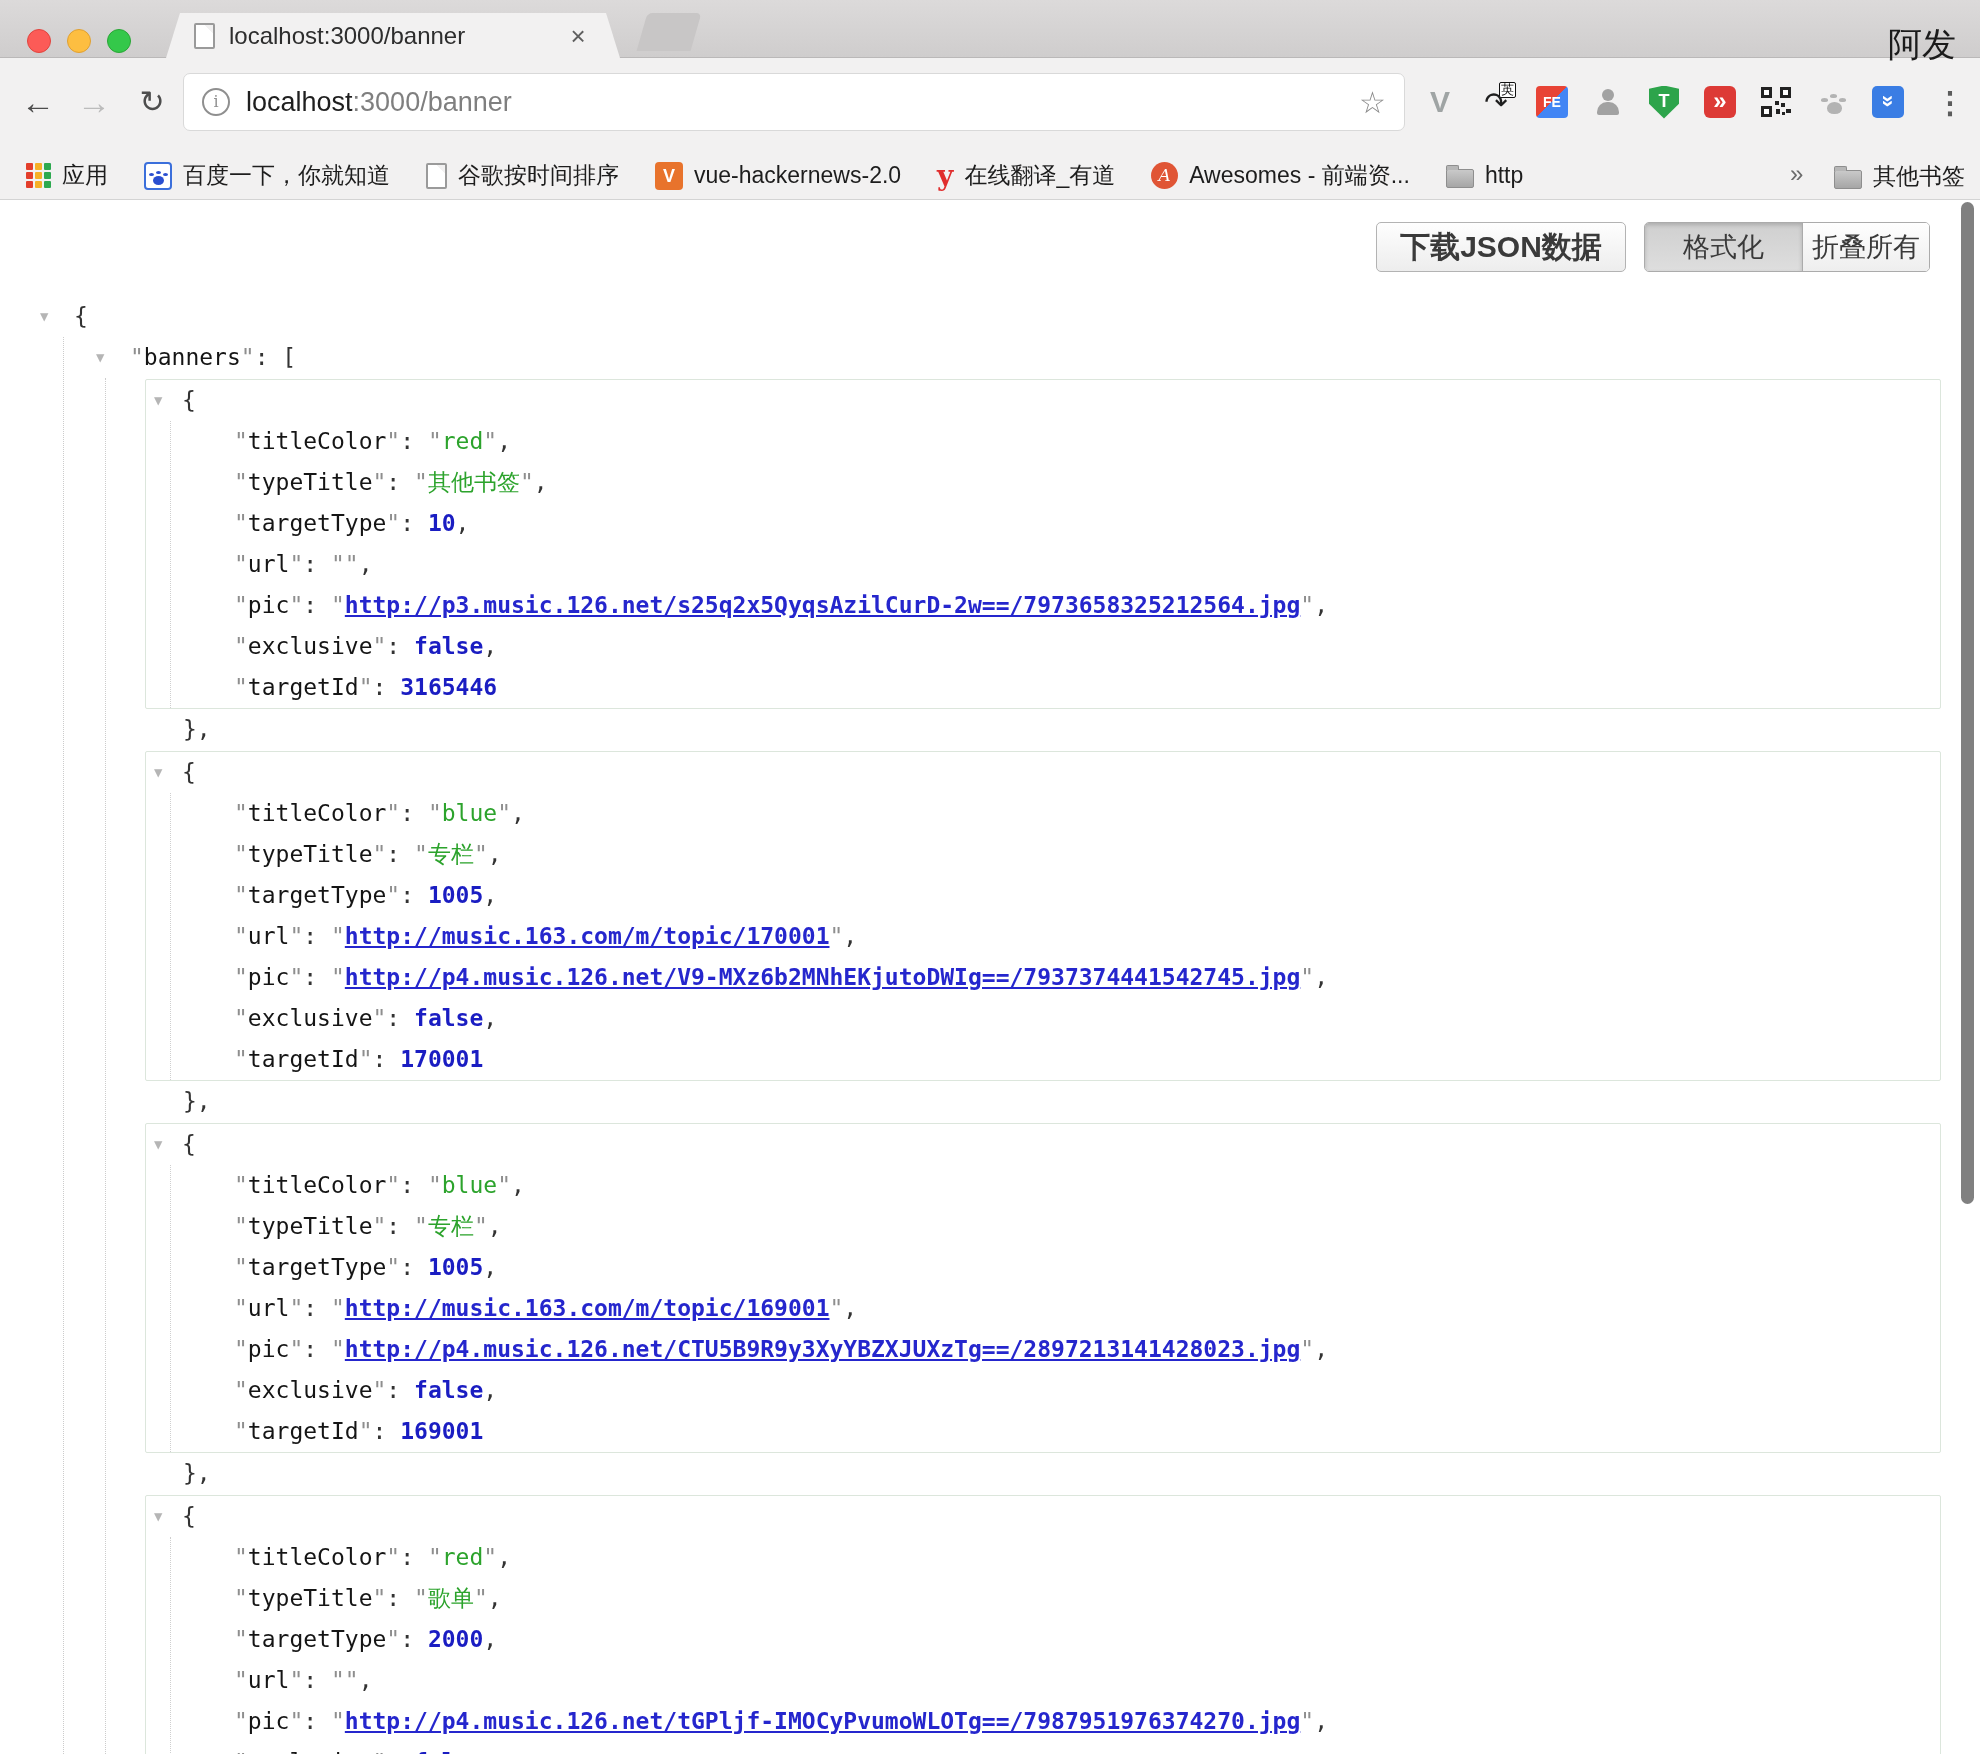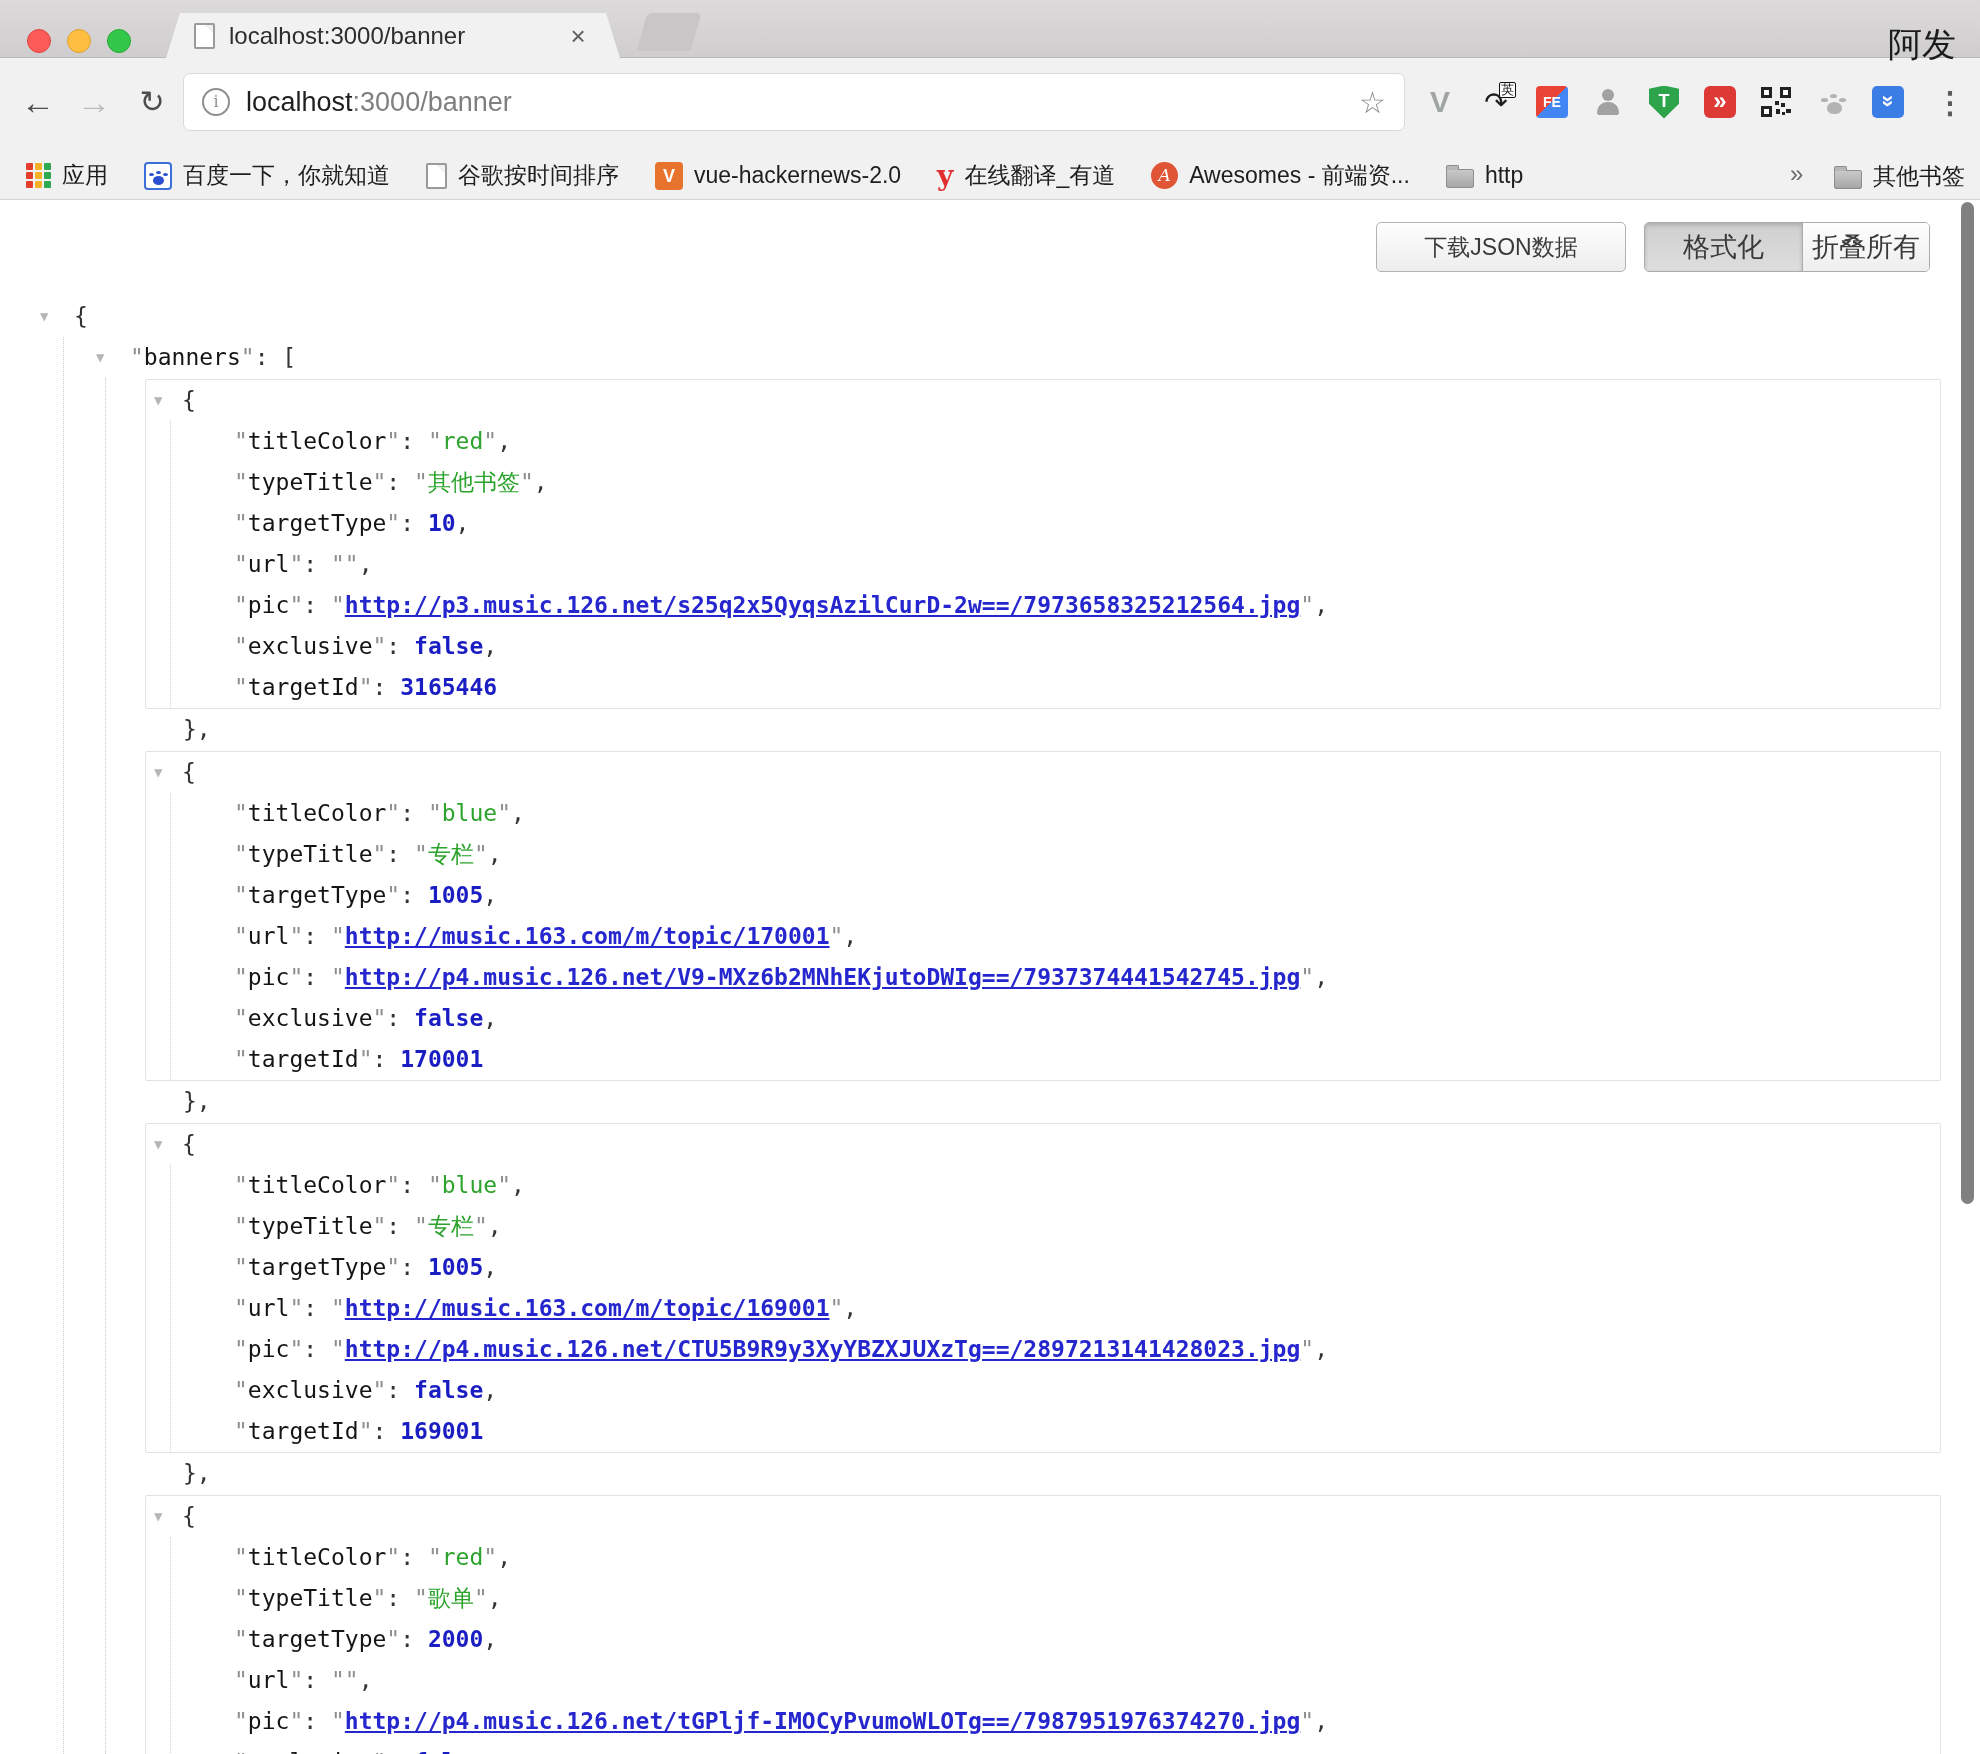--- a/index.html
+++ b/index.html
@@ -94,21 +94,21 @@
     font-style:italic;font-size:17px;text-align:center;line-height:27px;}
   .aicon::after{content:"A";}
   .folder-glyph{width:26px;height:17px;background:linear-gradient(#c9c9c9,#a6a6a6);border:1px solid #8e8e8e;border-radius:2px;position:relative;margin-top:5px;}
   .folder-glyph::before{content:"";position:absolute;top:-5px;left:-1px;width:11px;height:4px;background:#b7b7b7;border:1px solid #8e8e8e;border-bottom:none;border-radius:2px 2px 0 0;}
   .bm-overflow{position:absolute;left:1790px;top:8px;color:#6b6b6b;font-size:24px;}
   .bm-other{position:absolute;left:1834px;top:9px;}
 
   
   .content{position:absolute;top:200px;left:0;width:1980px;bottom:0;background:#fff;}
   .btn{position:absolute;top:22px;height:50px;box-sizing:border-box;border:1px solid #b3b3b3;border-radius:5px;
-    background:linear-gradient(#fefefe,#ededed);font-size:23px;color:#3a3a3a;text-align:center;line-height:48px;}
+    background:linear-gradient(#fefefe,#ededed);font-size:30px;color:#3a3a3a;text-align:center;line-height:48px;font-weight:bold;}
   .btn-download{left:1376px;width:250px;}
   .seg{position:absolute;left:1644px;top:22px;height:50px;border:1px solid #ababab;border-radius:5px;overflow:hidden;display:flex;box-sizing:border-box;}
   .seg-cell{height:48px;font-size:27px;color:#3a3a3a;text-align:center;line-height:48px;}
   .seg-format{width:158px;background:linear-gradient(#cfcfcf,#dedede);box-shadow:inset 0 2px 4px rgba(0,0,0,.18);border-right:1px solid #ababab;box-sizing:border-box;}
   .seg-collapse{width:126px;background:linear-gradient(#fefefe,#eeeeee);}
 
   
   .tree{position:absolute;top:96px;left:0;right:0;bottom:0;
     font-family:"DejaVu Sans Mono",monospace;font-size:23px;color:#333;}
   .guide-root{position:absolute;left:63px;top:41px;bottom:0;border-left:1px dotted #cccccc;}

